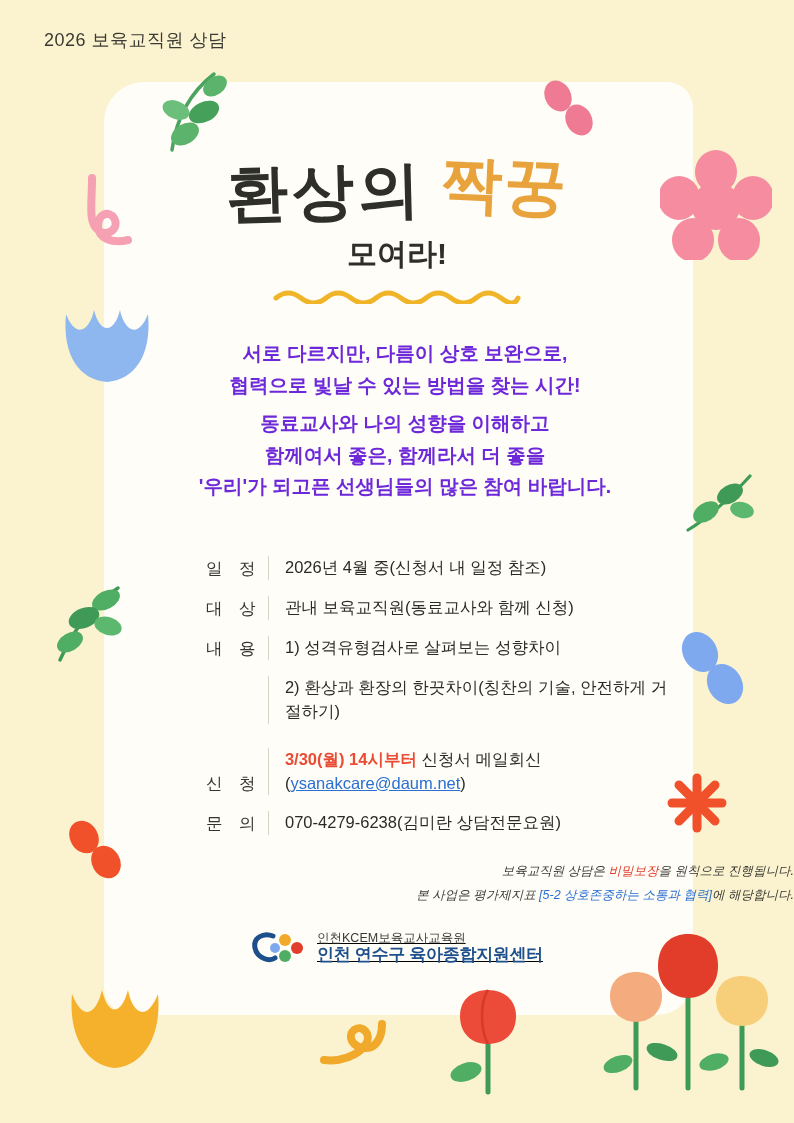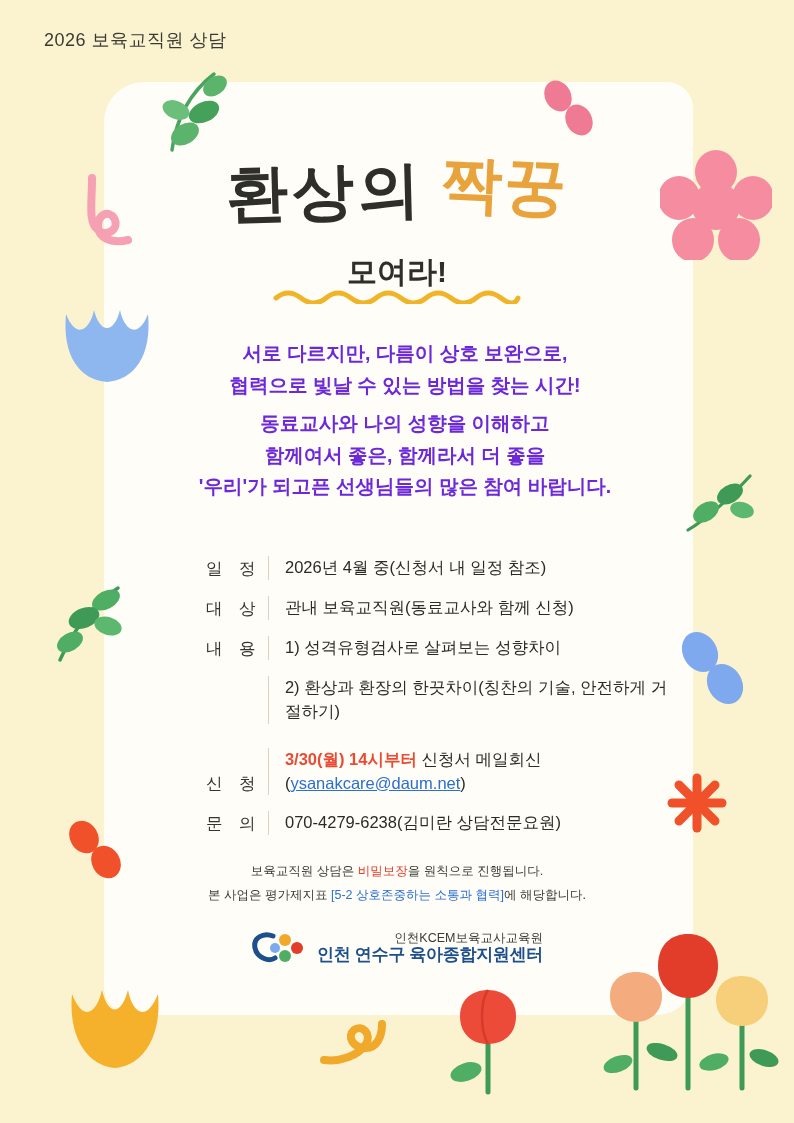--- a/index.html
+++ b/index.html
@@ -61,21 +61,20 @@
     transform: rotate(-1.5deg);
   }
   .headline .hl-accent {
     color: #e8a33d;
     margin-left: 16px;
     display: inline-block;
     transform: rotate(2.5deg) translateY(-6px);
     letter-spacing: 2px;
   }
   .headline .line2 {
-    margin-top: 18px;
     font-size: 30px;
     font-weight: 700;
     color: #2f2f2a;
   }
 
   
   .squiggle {
     position: absolute;
     top: 288px; left: 50%;
     transform: translateX(-50%);
@@ -133,39 +132,40 @@
   }
   .mail {
     color: #2a6fd1;
     text-decoration: underline;
   }
 
   
   .footnotes {
     position: absolute;
     top: 860px; left: 0; width: 100%;
-    text-align: center;
+    text-align: right;
     z-index: 30;
     font-size: 12.5px;
     color: #3a3a33;
     line-height: 1.9;
+    font-style: italic;
   }
   .footnotes .red { color: #e23c2a; }
   .footnotes .blue { color: #2a6fd1; }
 
   
   .logo {
     position: absolute;
     top: 928px; left: 0; width: 100%;
     display: flex; justify-content: center; align-items: center;
     gap: 10px;
     z-index: 30;
   }
   .logo-mark { width: 56px; height: 40px; flex: 0 0 56px; }
-  .logo-text { text-align: right; line-height: 1.15; }
+  .logo-text { text-align: left; line-height: 1.15; text-decoration: underline; }
   .logo-text .l1 { font-size: 12.5px; color: #3a3a33; }
   .logo-text .l2 { font-size: 17px; color: #1c4f8c; font-weight: 700; letter-spacing: -0.3px; }
 </style>
 </head>
 <body>
 
 <div class="deco" style="top:150px; left:660px; width:112px; height:110px;">
   <svg width="112" height="110" viewBox="0 0 112 110" aria-hidden="true">
     <g fill="#f58ca0">
       <ellipse cx="56" cy="22" rx="21" ry="22"></ellipse>

